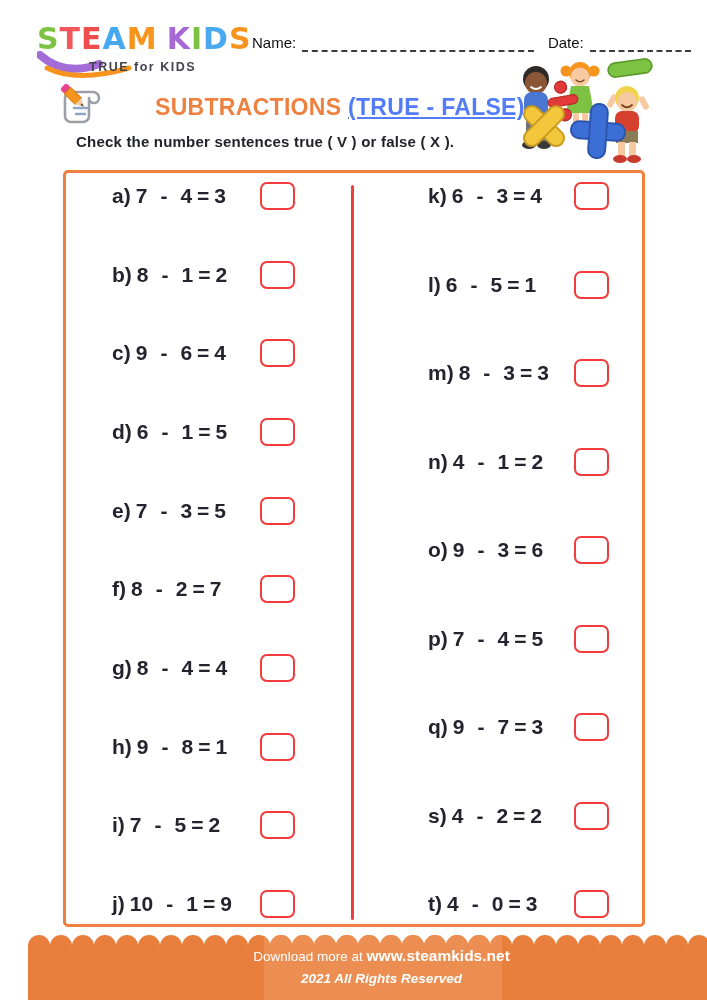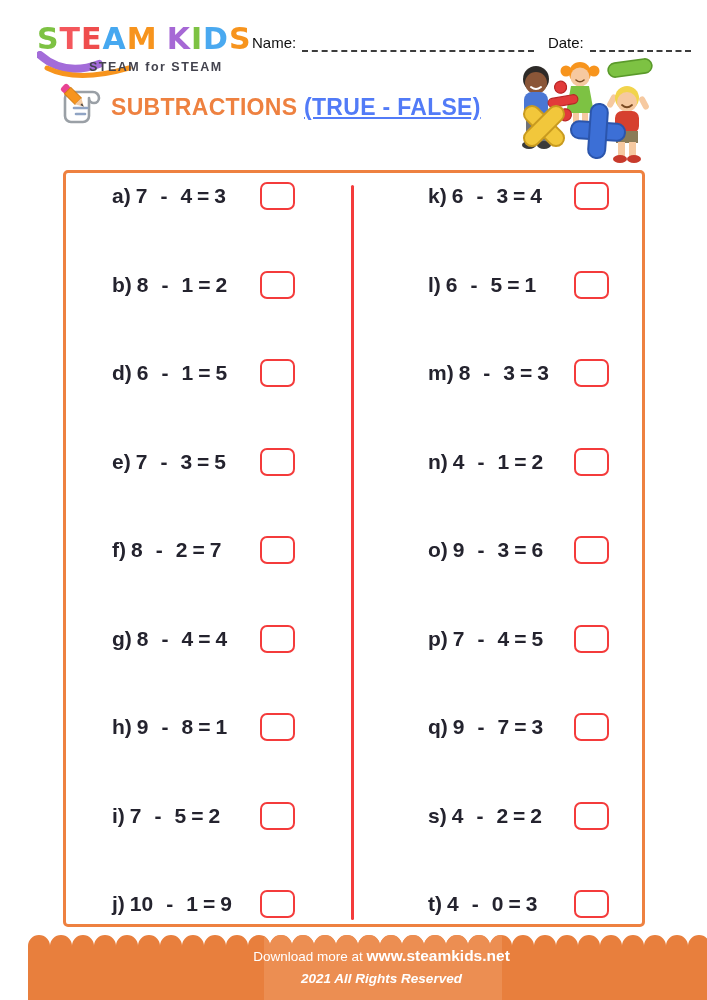--- a/index.html
+++ b/index.html
@@ -20,21 +20,21 @@
                align-items:flex-end;font-size:15px;font-weight:400;color:#111;}
   .field-label{padding-bottom:1px;margin-right:6px;}
   .dash-line{border-bottom:2px dashed #3c3c3c;height:14px;}
   .name-line{width:238px;margin-right:14px;}
   .date-line{width:104px;}
 
   
   .title-icon{position:absolute;left:59px;top:82px;}
   .title{position:absolute;left:111px;top:94px;font-size:23px;font-weight:800;
          letter-spacing:.3px;white-space:nowrap;}
-  .title .t-main{color:#ee8140;}
+  .title .t-main{color:#ee8140;margin-left:44px;}
   .title .t-suffix{color:#527bf7;text-decoration:underline;}
   .instruction{position:absolute;left:76px;top:133px;font-size:15px;font-weight:700;
                color:#22222c;letter-spacing:.2px;}
 
   
   .kids{position:absolute;left:513px;top:58px;}
 
   
   .sheet{position:absolute;left:63px;top:170px;width:582px;height:757px;
          border:3px solid #ee8140;border-radius:5px;box-sizing:border-box;background:#fff;}
@@ -63,21 +63,21 @@
 <body>
 
 <div class="page">
 
   <div class="logo">
     <svg class="logo-swoosh" width="100" height="32" viewBox="0 0 100 32">
       <path d="M3,4 Q28,26 62,13" fill="none" stroke="#a36cd9" stroke-width="8" stroke-linecap="round"></path>
       <path d="M10,17 Q40,32 92,17" fill="none" stroke="#f7941d" stroke-width="5" stroke-linecap="round"></path>
     </svg>
     <div class="logo-word"><span style="color: rgb(125, 194, 67);">S</span><span style="color: rgb(244, 87, 92);">T</span><span style="color: rgb(239, 77, 77);">E</span><span style="color: rgb(70, 168, 240);">A</span><span style="color: rgb(247, 148, 29);">M</span><span class="sp"></span><span style="color: rgb(166, 104, 213);">K</span><span style="color: rgb(125, 194, 67);">I</span><span style="color: rgb(74, 169, 240);">D</span><span style="color: rgb(247, 148, 29);">S</span></div>
-    <div class="logo-sub">STEAM for STEAM</div>
+    <div class="logo-sub">TRUE for KIDS</div>
   </div>
 
   <div class="head-fields">
     <span class="field-label">Name:</span>
     <span class="dash-line name-line"></span>
     <span class="field-label">Date:</span>
     <span class="dash-line date-line"></span>
   </div>
 
   <svg class="title-icon" width="48" height="46" viewBox="0 0 48 46">
@@ -88,20 +88,21 @@
       <rect x="11.5" y="-1" width="9" height="7" rx="2.5" fill="#e84393"></rect>
       <rect x="11.5" y="5.5" width="9" height="15" fill="#f7941d" stroke="#d57d12" stroke-width="1"></rect>
       <path d="M11.5,20.5 L20.5,20.5 L16,28.5 Z" fill="#f3cba3"></path>
       <path d="M14.8,24.8 L17.2,24.8 L16,28.5 Z" fill="#444"></path>
     </g>
   </svg>
   <div class="title">
     <span class="t-main">SUBTRACTIONS</span>
     <span class="t-suffix">(TRUE - FALSE)</span>
   </div>
+  <div class="instruction">Check the number sentences true ( V ) or false ( X ).</div>
 
   <svg class="kids" width="142" height="107" viewBox="0 0 142 107">
 
     <circle cx="23" cy="21" r="13" fill="#2d2a28"></circle>
     <circle cx="23" cy="25" r="11" fill="#8a5638"></circle>
     <path d="M18,29 q5,4 10,0" stroke="#fff" stroke-width="2" fill="none" stroke-linecap="round"></path>
     <rect x="11" y="34" width="24" height="26" rx="8" fill="#4a77d4"></rect>
     <rect x="13" y="58" width="9" height="26" fill="#6f7278"></rect>
     <rect x="25" y="58" width="9" height="26" fill="#6f7278"></rect>
     <ellipse cx="16" cy="87" rx="7" ry="4" fill="#3a3a3a"></ellipse>
@@ -161,20 +162,26 @@
       <span class="checkbox"></span>
     </div>
 
     <div class="row">
       <div class="expr">
         <span class="lbl">b)</span><span class="num">8</span><span class="op">-</span><span class="num">1</span><span class="eq">=</span><span class="num">2</span>
       </div>
       <span class="checkbox"></span>
     </div>
 
+    <div class="row">
+      <div class="expr">
+        <span class="lbl">c)</span><span class="num">9</span><span class="op">-</span><span class="num">6</span><span class="eq">=</span><span class="num">4</span>
+      </div>
+      <span class="checkbox"></span>
+    </div>
 
     <div class="row">
       <div class="expr">
         <span class="lbl">d)</span><span class="num">6</span><span class="op">-</span><span class="num">1</span><span class="eq">=</span><span class="num">5</span>
       </div>
       <span class="checkbox"></span>
     </div>
 
     <div class="row">
       <div class="expr">

